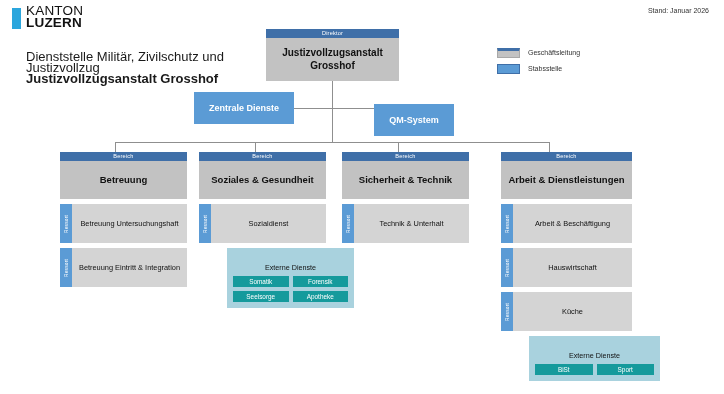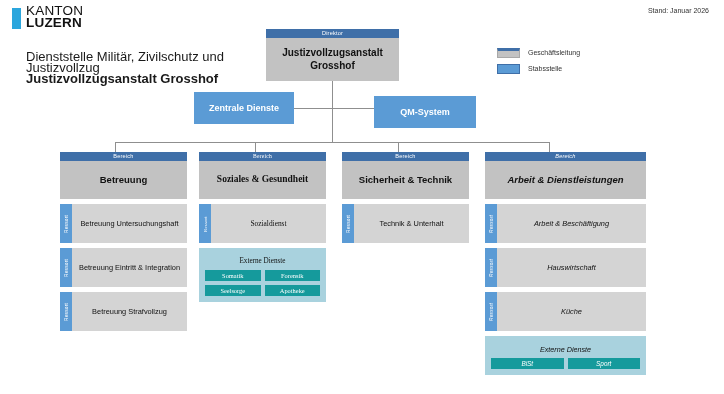--- a/index.html
+++ b/index.html
@@ -162,31 +162,31 @@
     justify-content: center;
   }
   #staff-zentrale-dienste {
     left: 194px;
     top: 92px;
     width: 100px;
     height: 32px;
   }
   #staff-qm-system {
     left: 374px;
-    top: 96px;
-    width: 102px;
+    top: 104px;
+    width: 80px;
     height: 32px;
   }
 
   
   .column { position: absolute; top: 152px; width: 127px; }
   #col-0 { left: 60px; }
-  #col-1 { left: 199px; font-family: Liberation Serif, serif; }
+  #col-1 { left: 199px; }
   #col-2 { left: 342px; }
-  #col-3 { left: 485px; width: 161px; font-style: italic; }
+  #col-3 { left: 501px; width: 131px; }
 
   .bereich { width: 100%; margin-bottom: 5px; }
   .bereich .node-body {
     height: 38px;
     font-size: 9.5px;
     line-height: 11.5px;
     padding: 0 4px;
   }
 
   
@@ -226,23 +226,24 @@
     line-height: 9.5px;
     color: #111111;
     padding: 0 4px;
     border-radius: 9px;
   }
 
   
   .externe {
     width: 100%;
     background: #a9d2de;
-    padding: 9px 6px 6px 6px;
+    padding: 15px 6px 6px 6px;
     box-sizing: border-box;
     margin-top: 3px;
+    margin-left: 28px;
   }
   .externe-title {
     text-align: center;
     font-size: 7.2px;
     color: #111111;
     margin-bottom: 4px;
     line-height: 9px;
   }
   .externe-grid {
     display: flex;
@@ -326,26 +327,20 @@
         <span class="ressort-tab-text">Ressort</span>
       </div>
       <div class="ressort-label">Betreuung Untersuchungshaft</div>
     </div>
     <div class="ressort">
       <div class="ressort-tab">
         <span class="ressort-tab-text">Ressort</span>
       </div>
       <div class="ressort-label">Betreuung Eintritt &amp; Integration</div>
     </div>
-    <div class="ressort">
-      <div class="ressort-tab">
-        <span class="ressort-tab-text">Ressort</span>
-      </div>
-      <div class="ressort-label">Betreuung Strafvollzug</div>
-    </div>
   </div>
 
   <div class="column" id="col-1">
     <div class="bereich">
       <div class="node-head">Bereich</div>
       <div class="node-body">Soziales &amp; Gesundheit</div>
     </div>
     <div class="ressort">
       <div class="ressort-tab">
         <span class="ressort-tab-text">Ressort</span>

